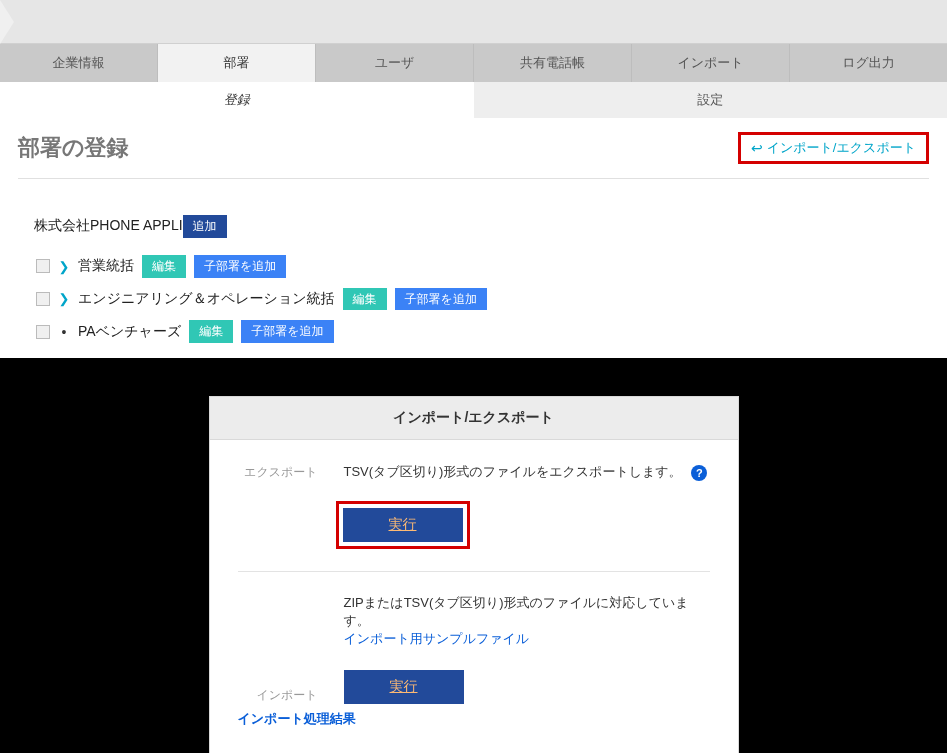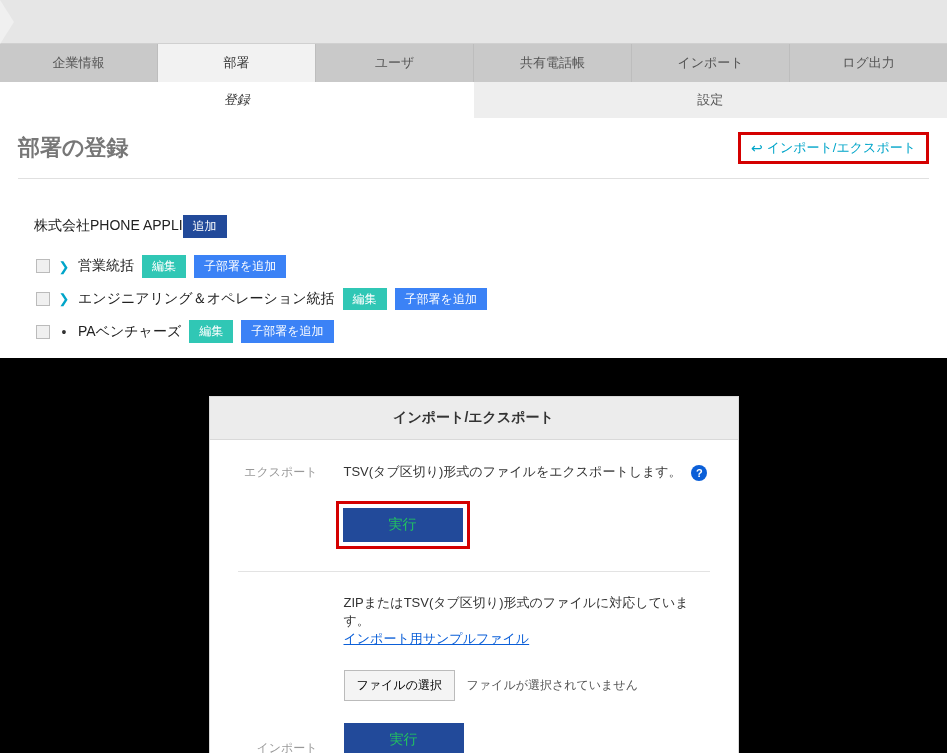--- a/index.html
+++ b/index.html
@@ -214,35 +214,35 @@
     width:16px;height:16px;border-radius:50%;
     background:#0b5fd8;color:#fff;
     font-size:11px;font-weight:bold;
     align-items:center;justify-content:center;
     margin-left:6px;
     vertical-align:middle;
   }
   .exec-wrap { margin-top:20px; margin-left:98px; }
   .exec-btn {
     background:#224a9a;
-    color:#22c55e;
+    color:#fdba74;
     border:none;
     width:120px;
     padding:8px 0;
     font-size:14px;
     cursor:pointer;
+    text-decoration:underline;
   }
   .exec-highlight {
     display:inline-block;
     border:3px solid #d40000;
     padding:4px;
   }
   .link-blue {
     color:#0b5fd8;
-    text-decoration:underline;
     cursor:pointer;
   }
   .file-select-btn {
     border:1px solid #bbb;
     background:#f4f4f4;
     padding:6px 12px;
     font-size:12px;
     cursor:pointer;
   }
   .no-file {
@@ -346,24 +346,20 @@
       </div>
     </div>
 
     <div class="section">
       <div class="row">
         <div class="row-label">インポート</div>
         <div class="row-body">
           <div>ZIPまたはTSV(タブ区切り)形式のファイルに対応しています。</div>
           <a class="link-blue">インポート用サンプルファイル</a>
           <div style="margin-top:22px;">
-            <button class="file-select-btn">ファイルの選択</button>
-            <span class="no-file">ファイルが選択されていません</span>
-          </div>
-          <div style="margin-top:22px;">
             <button class="exec-btn">実行</button>
           </div>
         </div>
       </div>
       <a class="link-blue import-result">インポート処理結果</a>
     </div>
 
   </div>
 </div>
 

